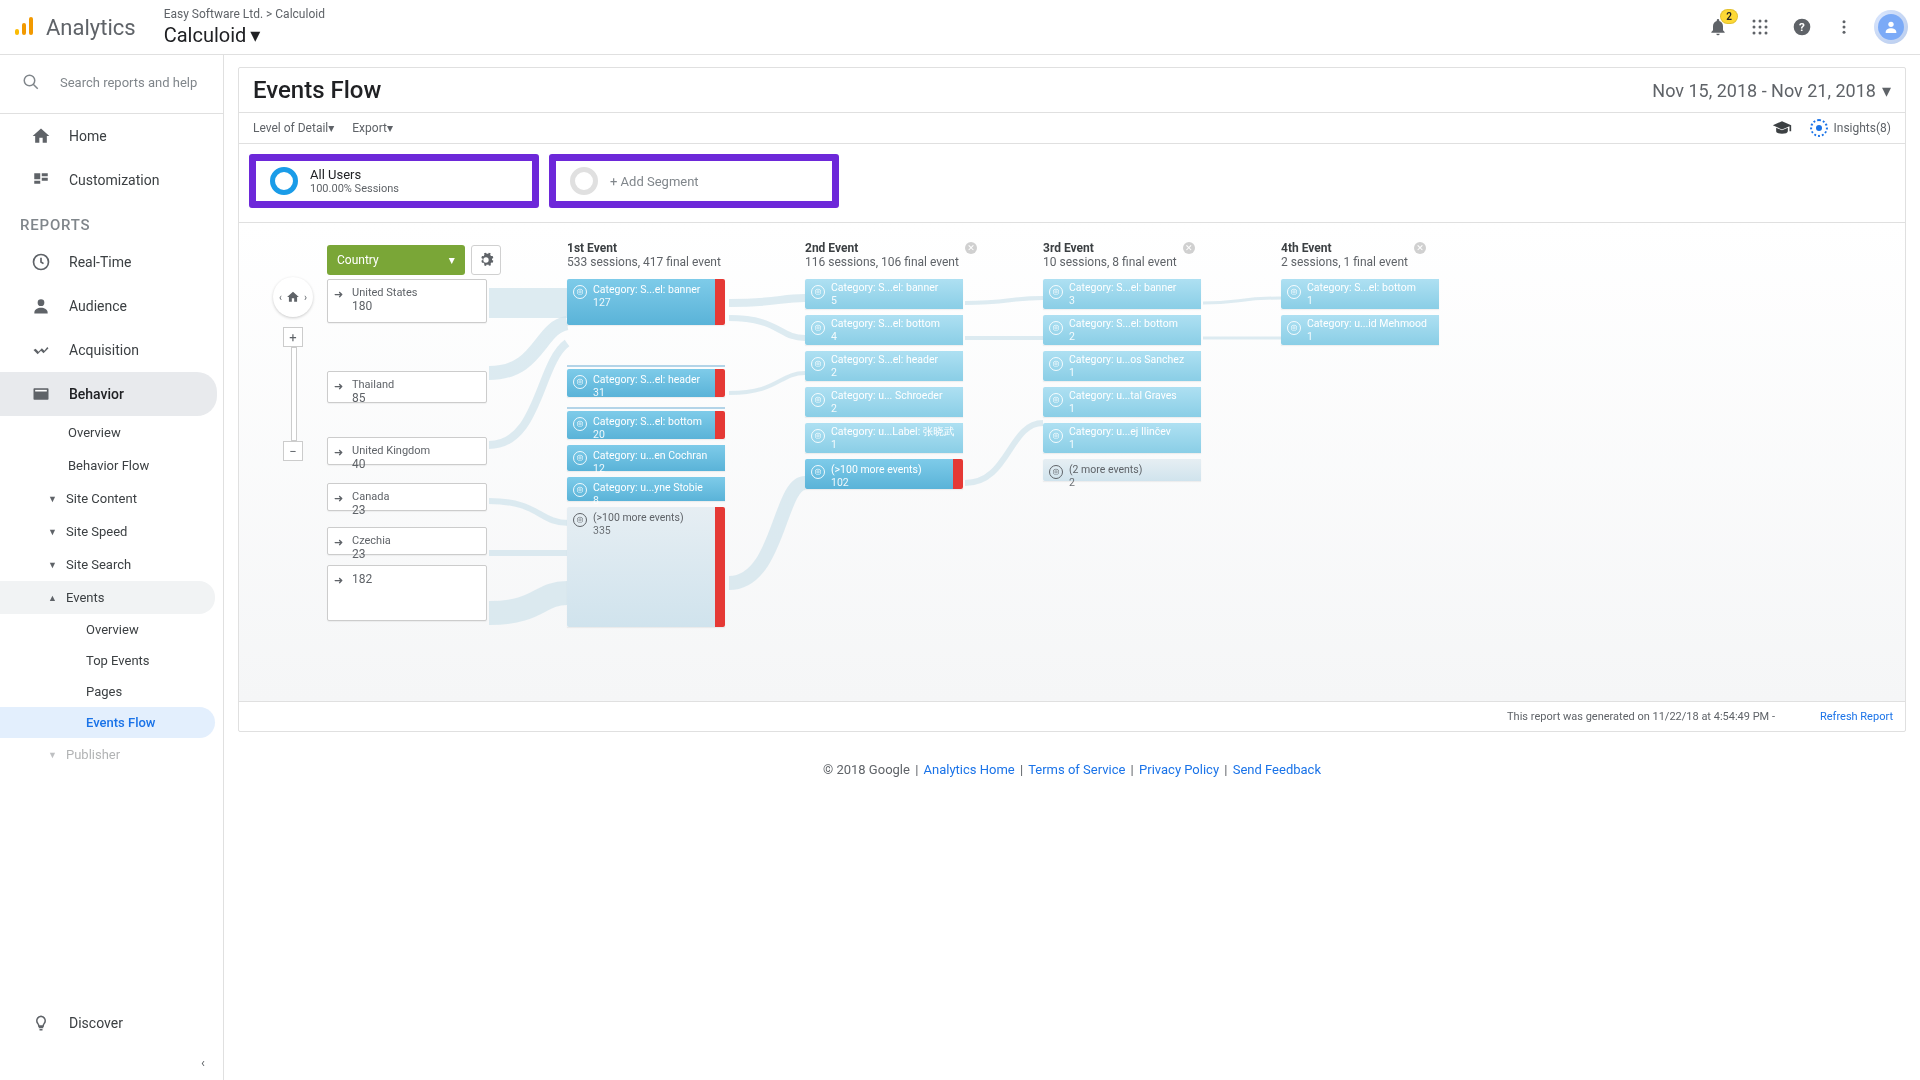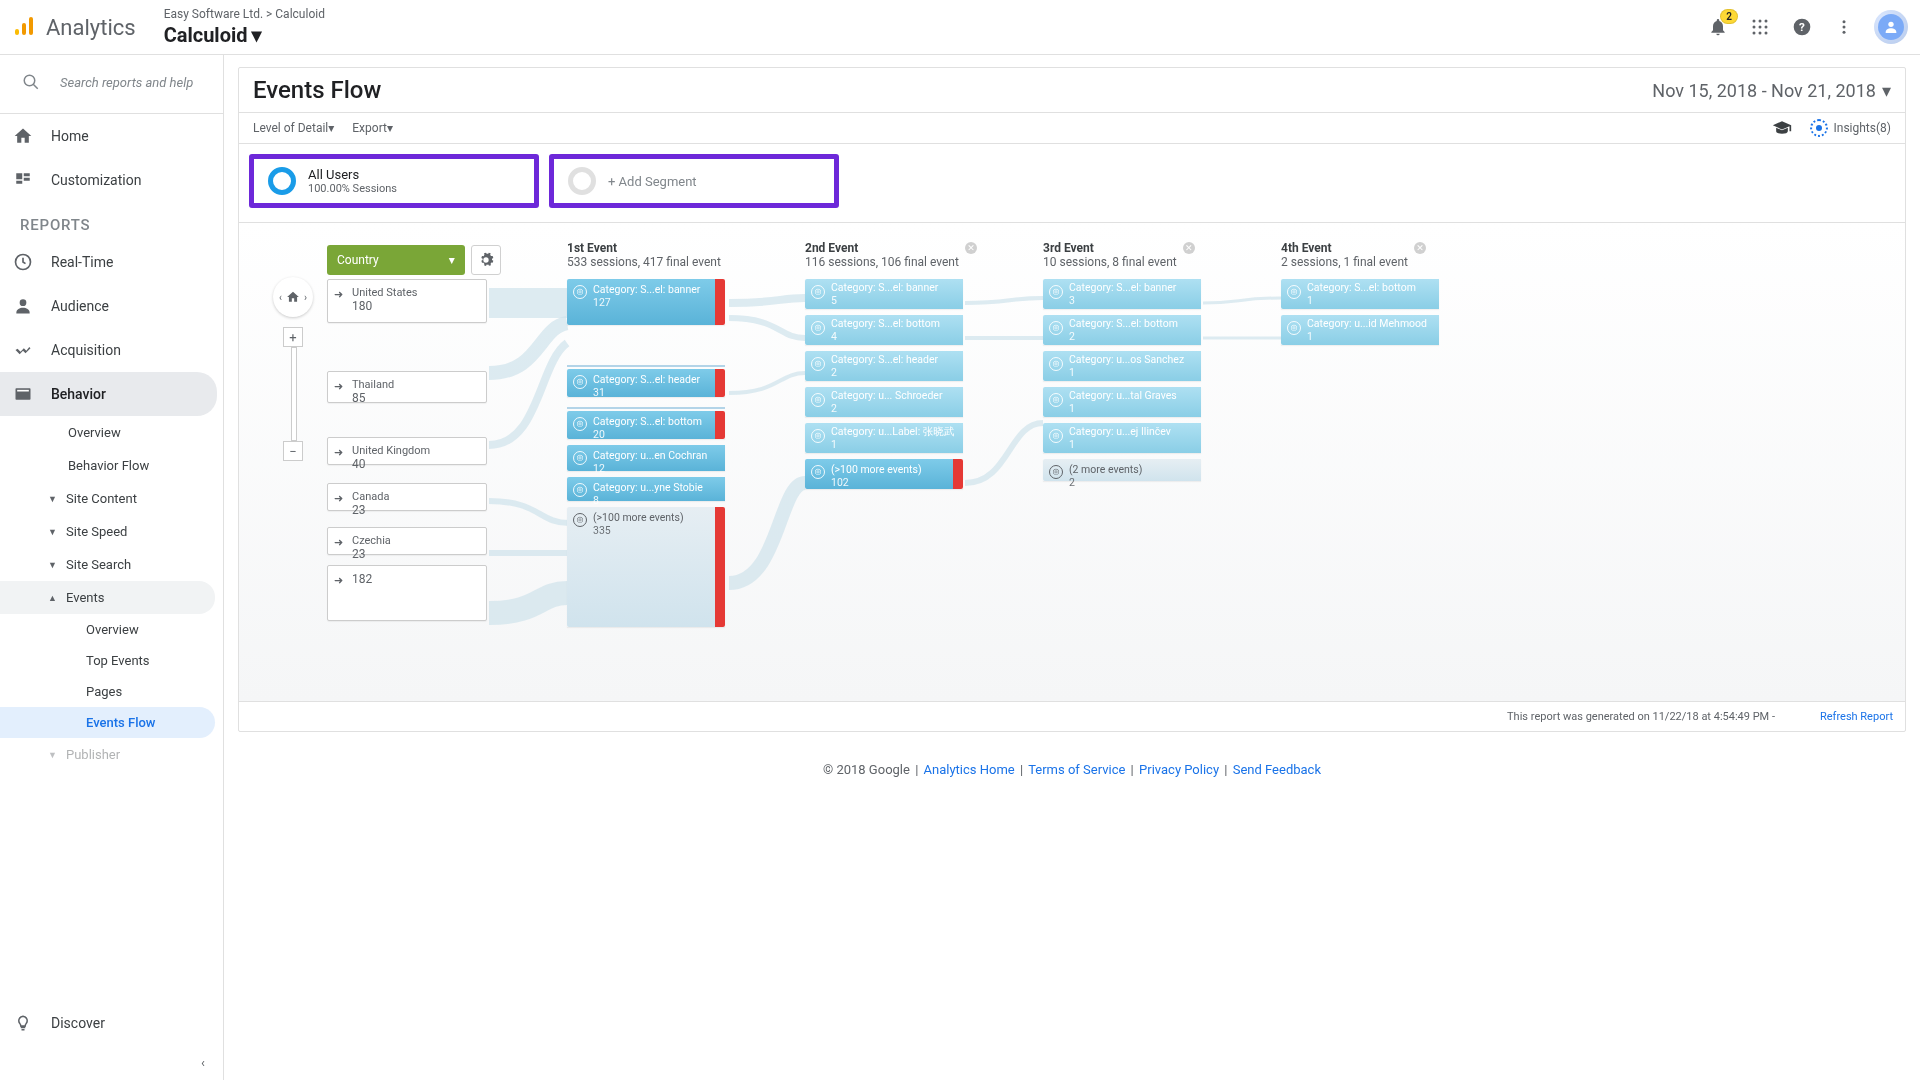--- a/index.html
+++ b/index.html
@@ -5,33 +5,33 @@
 * { margin: 0; padding: 0; box-sizing: border-box; }
 body { font-family: Roboto, Arial, sans-serif; font-size: 13px; color: #3c4043; background: #fff; overflow: hidden; }
 
 
 .header { height: 55px; display: flex; align-items: center; border-bottom: 1px solid #e0e0e0; padding: 0 12px; }
 .logo-area { display: flex; align-items: center; gap: 10px; }
 .logo { width: 24px; height: 24px; position: relative; }
 .analytics-title { font-size: 22px; color: #5f6368; font-weight: 400; }
 .breadcrumb-area { margin-left: 28px; }
 .breadcrumb-path { font-size: 12px; color: #5f6368; margin-bottom: 2px; }
-.property-name { font-size: 20px; color: #202124; font-weight: 700; display: flex; align-items: center; gap: 4px; }
+.property-name { font-size: 20px; color: #202124; font-weight: 400; display: flex; align-items: center; gap: 4px; }
 .header-right { margin-left: auto; display: flex; align-items: center; gap: 18px; }
 .header-icon { width: 24px; height: 24px; color: #5f6368; display: flex; align-items: center; justify-content: center; cursor: pointer; }
 .notif-wrap { position: relative; }
 .notif-badge { position: absolute; top: -6px; right: -8px; background: #fdd835; color: #202124; font-size: 10px; font-weight: 600; border-radius: 8px; padding: 1px 5px; border: 1px solid rgba(0,0,0,.1); }
 .avatar { width: 34px; height: 34px; border-radius: 50%; background: radial-gradient(circle at 30% 30%, #dce8ff, #b5c9eb); display: flex; align-items: center; justify-content: center; }
 .avatar-inner { width: 26px; height: 26px; border-radius: 50%; background: #7baaf7; display:flex; align-items:center; justify-content:center; color:#fff; }
 
 
 .container { display: flex; height: calc(100vh - 55px); }
 .sidebar { width: 224px; border-right: 1px solid #e0e0e0; background: #fff; display:flex; flex-direction:column; overflow-y: auto; }
-.search-box { display:flex; align-items:center; gap: 20px; padding: 18px 18px 22px 22px; color:#80868b; border-bottom: 1px solid #e0e0e0; font-size:13px;font-style:italic; }
-.nav-item { display:flex; align-items:center; gap: 18px; padding: 12px 13px; color:#3c4043; cursor:pointer; font-size:14px; border-radius: 0 20px 20px 0; margin-right: 6px; }
+.search-box { display:flex; align-items:center; gap: 20px; padding: 18px 18px 22px 22px; color:#80868b; border-bottom: 1px solid #e0e0e0; font-size:13px; }
+.nav-item { display:flex; align-items:center; gap: 18px; padding: 12px 31px; color:#3c4043; cursor:pointer; font-size:14px; border-radius: 0 20px 20px 0; margin-right: 6px; }
 .nav-item.active { background: #e8eaed; color:#202124; font-weight: 500; }
 .nav-icon { width:20px; height:20px; color:#5f6368; flex-shrink:0; display:flex; align-items:center; justify-content:center; }
 .nav-section-label { font-size:15px; letter-spacing:.8px; color:#80868b; padding: 14px 20px 6px; text-transform:uppercase; font-weight:500; }
 .sub-item { padding: 9px 20px 9px 68px; font-size:13px; cursor:pointer; border-radius:0 16px 16px 0; margin-right:8px; }
 .sub-item.expandable { display:flex; align-items:center; gap: 10px; padding-left: 48px; }
 .sub-item .chev { width:8px; font-size:9px; color:#5f6368; }
 .sub2-item { padding: 8px 20px 8px 86px; font-size:13px; cursor:pointer; border-radius:0 16px 16px 0; margin-right:8px; }
 .sub2-item.active { background:#e3effd; color:#1a73e8; font-weight:500; }
 .sidebar-bottom { margin-top: auto; }
 .collapse-btn { display:flex; justify-content:flex-end; padding: 10px 18px; cursor:pointer; color:#5f6368; }
@@ -43,21 +43,21 @@
 .report-title { font-size: 24px; font-weight: 500; color:#202124; }
 .date-range { margin-left:auto; display:flex; align-items:center; gap:6px; font-size: 18px; color:#5f6368; cursor:pointer; }
 .toolbar { border-top:1px solid #e0e0e0; border-bottom:1px solid #e0e0e0; display:flex; align-items:center; padding: 6px 14px; font-size:12px; color:#5f6368; }
 .toolbar-item { display:flex; align-items:flex-end; gap:0; margin-right: 18px; cursor:pointer; }
 .toolbar-right { margin-left:auto; display:flex; gap: 18px; }
 .insights-pill { display:flex; align-items:center; gap:6px; font-size:12px; color:#5f6368; }
 .insights-circle { width:18px; height:18px; border:2px dotted #1a73e8; border-radius:50%; position:relative; }
 .insights-circle::after { content:''; position:absolute; width:6px; height:6px; background:#1a73e8; border-radius:50%; top:4px; left:4px; }
 
 .segments-row { display:flex; gap: 10px; padding: 10px 10px 14px; }
-.segment-card { border:5px solid #6d28d9; border-radius:3px; padding:2px 14px; display:flex; align-items:center; gap:12px; min-width:290px; height:54px; cursor:pointer; }
+.segment-card { border:7px solid #6d28d9; border-radius:3px; padding:2px 14px; display:flex; align-items:center; gap:12px; min-width:290px; height:54px; cursor:pointer; }
 .seg-ring { width:28px; height:28px; border-radius:50%; border:5px solid #1a9ce8; }
 .seg-ring.empty { border-color:#e0e0e0; }
 .seg-text .seg-title { font-size:13px; color:#202124; }
 .seg-text .seg-sub { font-size:11px; color:#5f6368; }
 .seg-add { color:#80868b; font-size:13px; }
 
 
 .flow-area { position:relative; background: linear-gradient(to bottom, #fff, #f5f6f7); border-top:1px solid #e0e0e0; border-bottom:1px solid #e0e0e0; height: 480px; overflow:hidden; }
 
 

